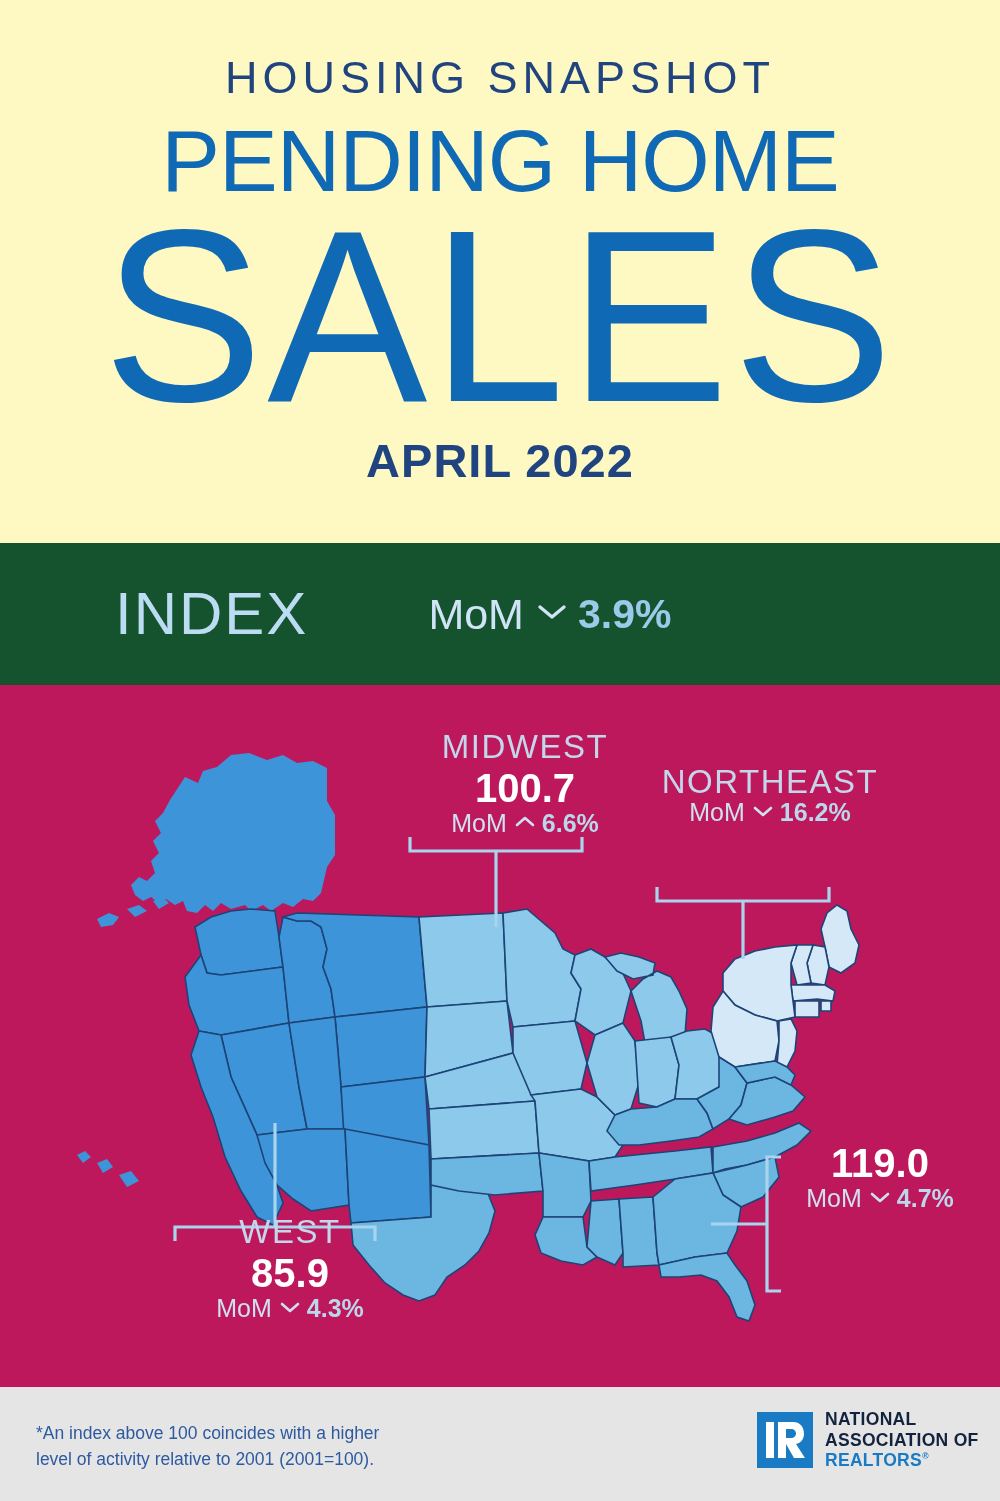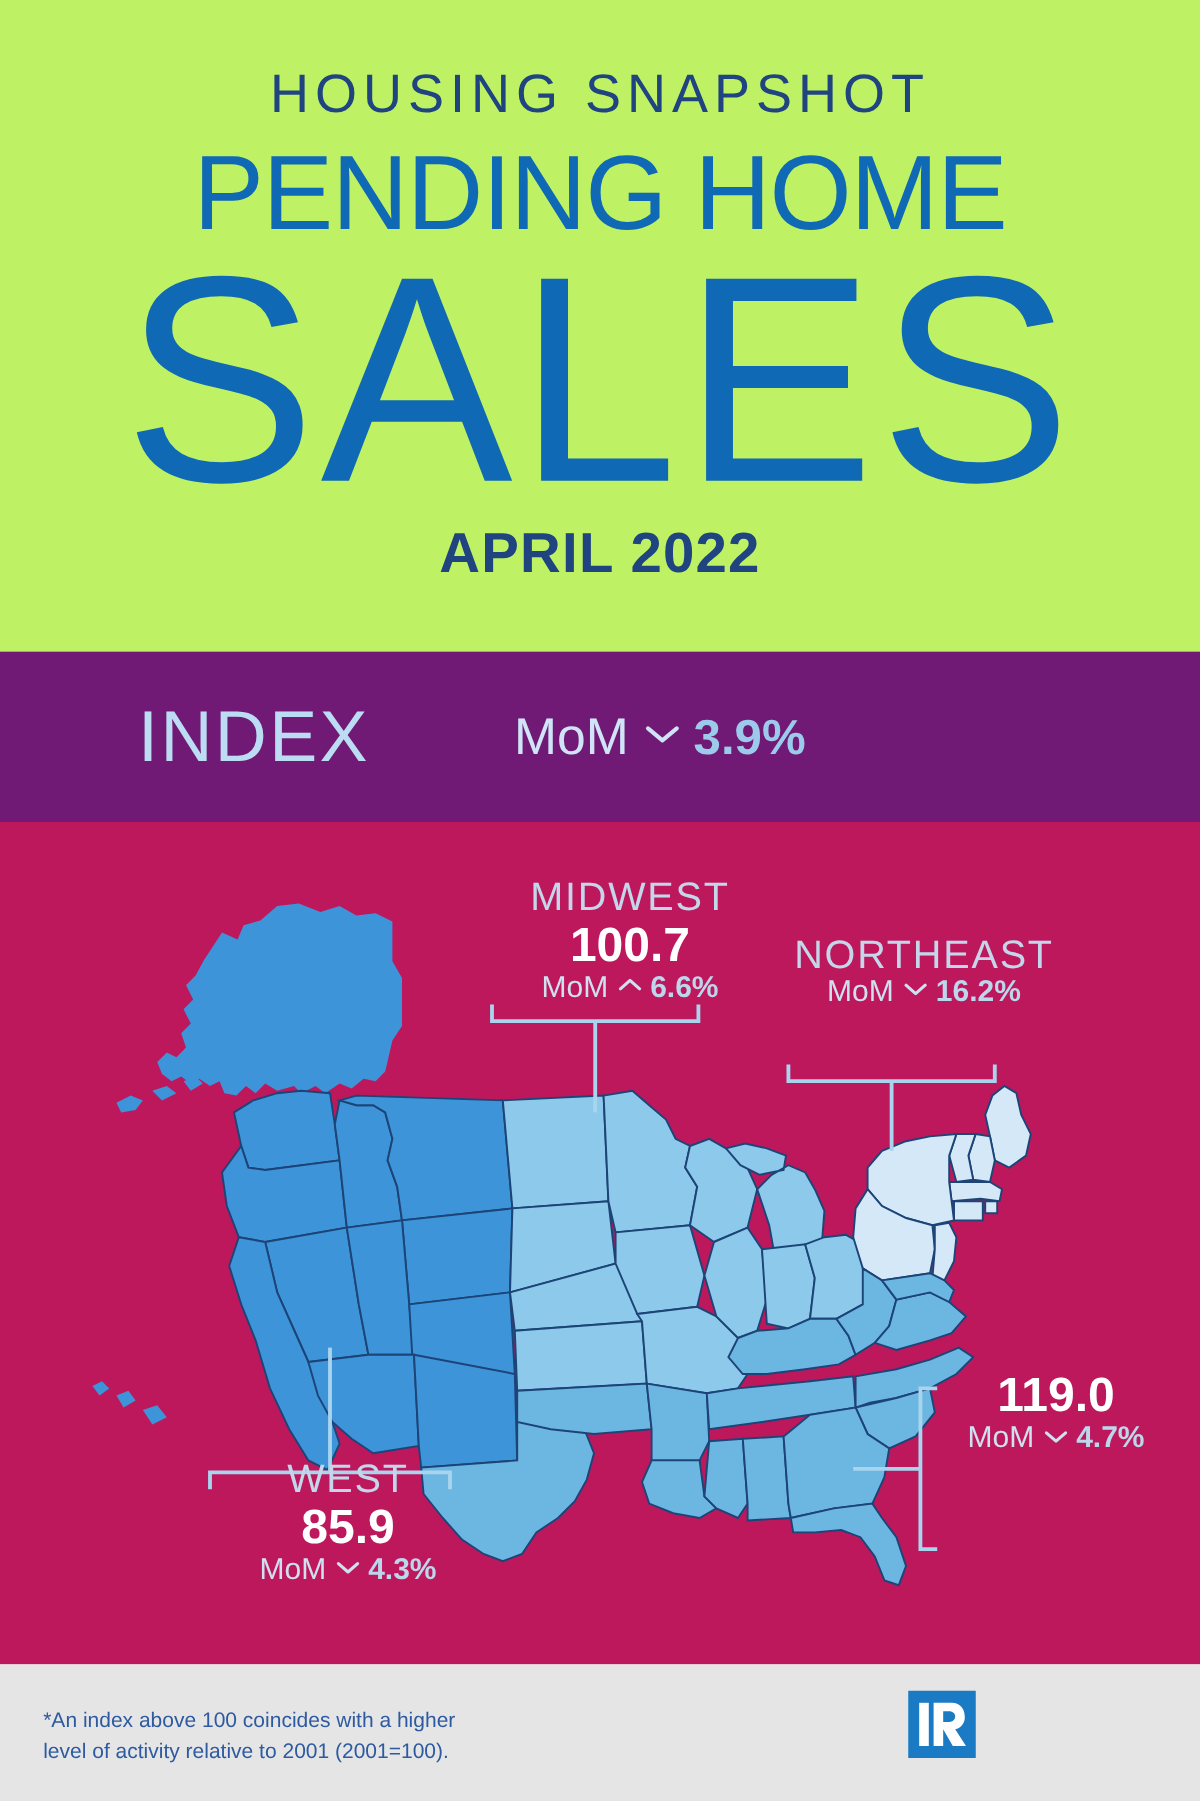--- a/index.html
+++ b/index.html
@@ -8,21 +8,21 @@
     background:#ffffff;
     font-family:"Liberation Sans", sans-serif;
     overflow:hidden;
     position:relative;
   }
   .page{position:relative;width:1000px;height:1501px;}
 
   
   .header{
     position:absolute;left:0;top:0;width:1000px;height:543px;
-    background:#bef264;
+    background:#fef9c3;
     text-align:center;
   }
   .kicker{
     position:absolute;top:55px;left:0;width:1000px;
     font-size:45px;letter-spacing:5px;
     color:#1f4480;font-weight:400;line-height:1;
     white-space:nowrap;
   }
   .title-bold{
     position:absolute;top:117px;left:0;width:1000px;
@@ -40,21 +40,21 @@
   .subtitle{
     position:absolute;top:437px;left:0;width:1000px;
     font-size:47px;font-weight:700;letter-spacing:1px;
     color:#1f4480;line-height:1;
     white-space:nowrap;
   }
 
   
   .index-band{
     position:absolute;left:0;top:543px;width:1000px;height:142px;
-    background:#701a75;
+    background:#14532d;
   }
   .index-inner{
     position:absolute;left:0;top:0;width:1000px;height:142px;
     display:flex;align-items:center;
   }
   .index-left{
     display:flex;align-items:baseline;
     margin-left:115px;
   }
   .index-word{
@@ -102,21 +102,21 @@
   }
   .co-mom{
     display:flex;align-items:center;justify-content:center;
     line-height:1;white-space:nowrap;
   }
   .co-mom-word{font-size:25px;font-weight:300;color:#cfe0f0;}
   .co-mom-chev{margin:0 7px 0 8px;display:inline-block;}
   .co-mom-pct{font-size:25px;font-weight:800;color:#bcd6ec;}
 
   .co-midwest{left:400px;top:45px;width:250px;text-align:center;}
-  .co-northeast{left:640px;top:94px;width:260px;text-align:center;}
+  .co-northeast{left:640px;top:80px;width:260px;text-align:center;}
   .co-south{left:775px;top:455px;width:210px;text-align:center;}
   .co-west{left:165px;top:530px;width:250px;text-align:center;}
 
   
   .footer{
     position:absolute;left:0;top:1387px;width:1000px;height:114px;
     background:#e5e5e5;
   }
   .disclaimer{
     position:absolute;left:36px;top:33px;
@@ -362,16 +362,21 @@
     <div class="disclaimer">*An index above 100 coincides with a higher
   level of activity relative to 2001 (2001=100).</div>
     <div class="nar-logo">
       <span class="nar-mark">
         <svg width="56" height="56" viewBox="0 0 56 56">
           <rect x="0" y="0" width="56" height="56" fill="#1a7bc4"></rect>
           <rect x="9" y="10" width="8" height="36" fill="#ffffff"></rect>
           <path d="M21 10 L36 10 C44 10 47 16 47 22 C47 27 44 31 39 32 L48 46 L37 46 L29 32 L29 46 L21 46 Z M29 17 L29 26 L34 26 C37 26 39 24 39 21.5 C39 19 37 17 34 17 Z" fill="#ffffff"></path>
         </svg>
       </span>
+      <span class="nar-text">
+        <span class="nar-l1" style="display: block;">NATIONAL</span>
+        <span class="nar-l2" style="display: block;">ASSOCIATION OF</span>
+        <span class="nar-l3" style="display: block;"><span>REALTORS</span><sup>®</sup></span>
+      </span>
     </div>
   </div>
 
 </div>
 
 </body></html>

